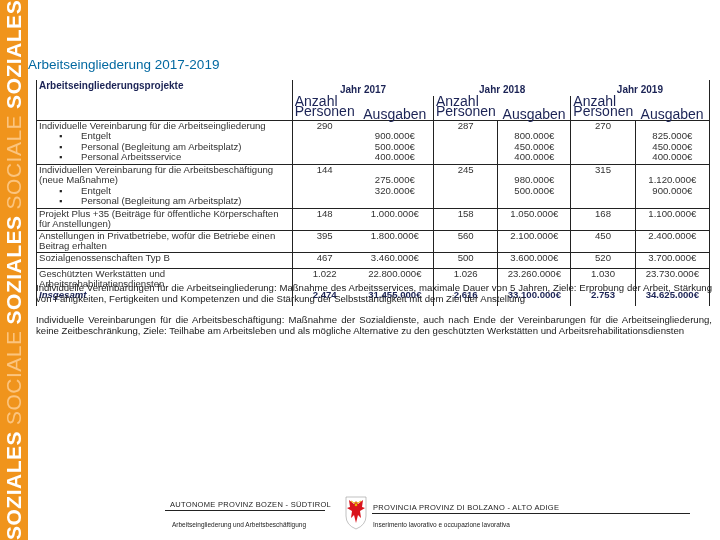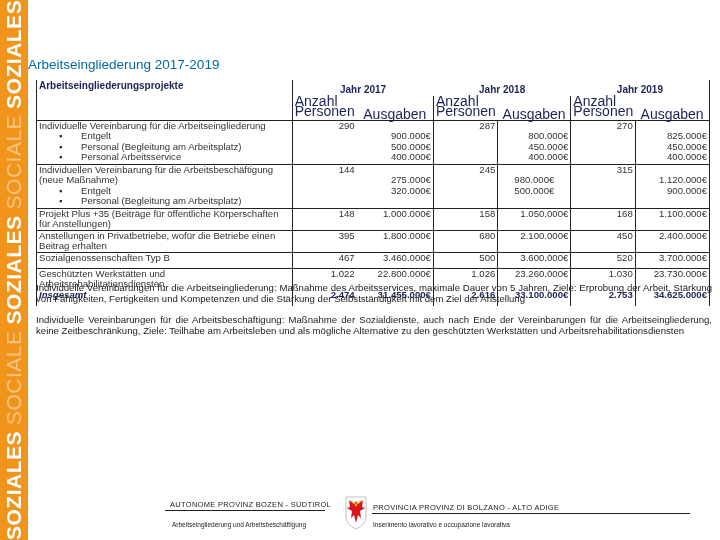--- a/index.html
+++ b/index.html
@@ -30,21 +30,21 @@
   }
 
   table.main {
     position: absolute; left: 36px; top: 80px; width: 674px;
     border-collapse: collapse; font-size: 9.6px; color: #333; padding-left: 44px;
   }
   table.main td { padding: 0 2px; vertical-align: top; line-height: 10.5px; }
   .bl { border-left: 1px solid #222; }
   .br { border-right: 1px solid #222; }
   .bt { border-top: 1px solid #222; }
-  .num { text-align: right; }
+  .num { text-align: center; }
   .hdr { color: #1b2355; font-weight: bold; font-size: 10px; }
   .hdr-sub { color: #1b2355; font-size: 14px; }
   .year { text-align: center; }
   .total { color: #1b2355; font-weight: bold; font-style: normal; }
   .total-label { color: #1b2355; font-weight: bold; font-style: italic; }
   ul.bullets { list-style: none; padding-left: 20px; }
   ul.bullets li { position: relative; padding-left: 22px; }
   ul.bullets li::before { content: "\25AA"; position: absolute; left: 0; top: 0; font-size: 9px; color: #222; }
   .row-single td { height: 16px; vertical-align: middle; }
 
@@ -174,21 +174,21 @@
     <td class="num br bt">158</td>
     <td class="num br bt">1.050.000€</td>
     <td class="num br bt">168</td>
     <td class="num br bt">1.100.000€</td>
   </tr>
 
   <tr class="row-single">
     <td class="bl br bt">Anstellungen in Privatbetriebe, wofür die Betriebe einen Beitrag erhalten</td>
     <td class="num bt">395</td>
     <td class="num br bt">1.800.000€</td>
-    <td class="num br bt">680</td>
+    <td class="num br bt">560</td>
     <td class="num br bt">2.100.000€</td>
     <td class="num br bt">450</td>
     <td class="num br bt">2.400.000€</td>
   </tr>
 
   <tr class="row-single">
     <td class="bl br bt">Sozialgenossenschaften Typ B</td>
     <td class="num bt">467</td>
     <td class="num br bt">3.460.000€</td>
     <td class="num br bt">500</td>

